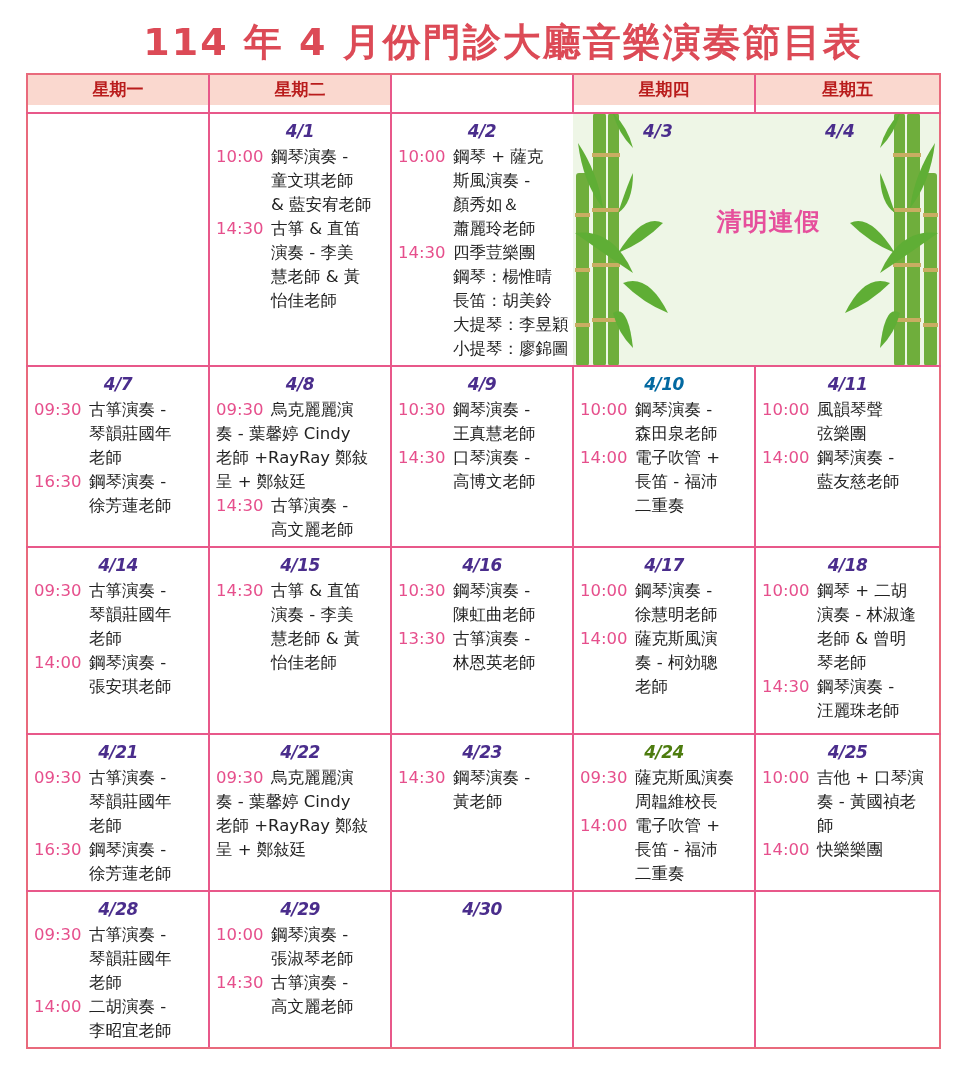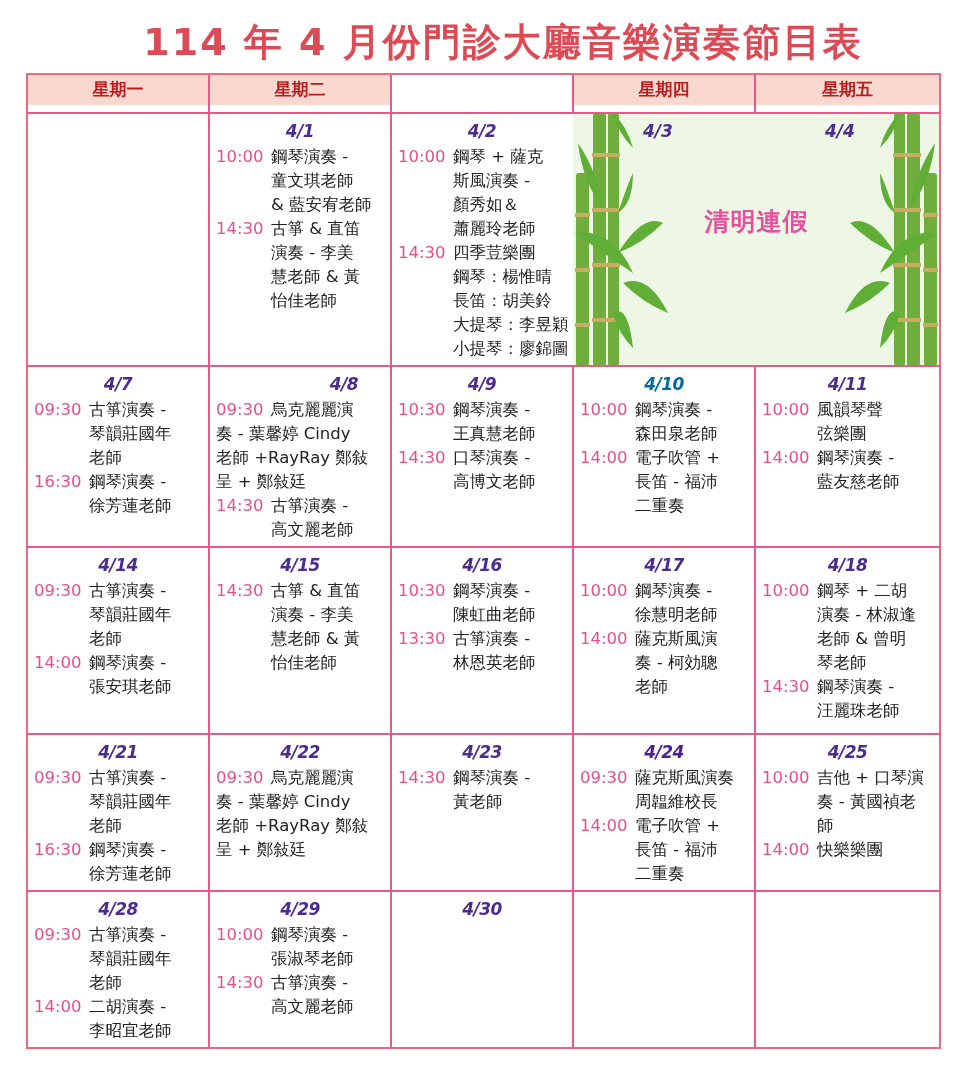--- a/index.html
+++ b/index.html
@@ -16,21 +16,21 @@
   .hline { position:absolute; height:2px; }
   .date { position:absolute; left:0; width:100%; text-align:center; top:8px;
           font-family:"DejaVu Sans",sans-serif; font-weight:bold; font-style:italic;
           font-size:17px; letter-spacing:-0.5px; }
   .events { position:absolute; left:7px; right:2px; top:32px; font-size:16.5px; line-height:24px; }
   .ev { position:relative; }
   .ln { white-space:nowrap; }
   .time { display:inline-block; width:55px; }
   .ln.hang { padding-left:55px; }
   .holiday { position:absolute; left:546px; top:39px; width:367px; height:253px; overflow:hidden; }
-  .holiday-text { position:absolute; left:0; width:100%; top:92px; text-align:center;
+  .holiday-text { position:absolute; left:12px; width:100%; top:92px; text-align:center;
                   font-size:25px; font-weight:bold; letter-spacing:1px; }
   .hdate { position:absolute; top:8px; font-weight:bold; font-style:italic; font-size:17px; }
 </style>
 </head>
 <body>
 
 <div class="title" style="color: rgb(220, 74, 86);">114 年 4 月份門診大廳音樂演奏節目表</div>
 
 <div class="table" id="table">
   <div class="holiday" id="holiday" style="background: rgb(238, 246, 230);">
@@ -138,21 +138,21 @@
           <div class="ln hang"><span>琴韻莊國年</span></div>
           <div class="ln hang"><span>老師</span></div>
         </div>
         <div class="ev">
           <div class="ln"><span class="time" style="color: rgb(230, 79, 140);">16:30</span><span>鋼琴演奏 -</span></div>
           <div class="ln hang"><span>徐芳蓮老師</span></div>
         </div>
       </div>
     </div>
     <div class="cell" style="left: 182px; top: 292px; width: 182px; height: 181px;">
-      <div class="date" style="color: rgb(74, 45, 140); margin-left: 44px;">4/8</div>
+      <div class="date" style="color: rgb(74, 45, 140);">4/8</div>
       <div class="events">
         <div class="ev">
           <div class="ln"><span class="time" style="color: rgb(230, 79, 140);">09:30</span><span>烏克麗麗演</span></div>
           <div class="ln"><span>奏 - 葉馨婷 Cindy</span></div>
           <div class="ln"><span>老師 +RayRay 鄭敍</span></div>
           <div class="ln"><span>呈 + 鄭敍廷</span></div>
         </div>
         <div class="ev">
           <div class="ln"><span class="time" style="color: rgb(230, 79, 140);">14:30</span><span>古箏演奏 -</span></div>
           <div class="ln hang"><span>高文麗老師</span></div>
@@ -294,21 +294,21 @@
     <div class="cell" style="left: 364px; top: 660px; width: 182px; height: 157px;">
       <div class="date" style="color: rgb(74, 45, 140);">4/23</div>
       <div class="events">
         <div class="ev">
           <div class="ln"><span class="time" style="color: rgb(230, 79, 140);">14:30</span><span>鋼琴演奏 -</span></div>
           <div class="ln hang"><span>黃老師</span></div>
         </div>
       </div>
     </div>
     <div class="cell" style="left: 546px; top: 660px; width: 182px; height: 157px;">
-      <div class="date" style="color: #4c1d95;">4/24</div>
+      <div class="date" style="color: #4d7c0f;">4/24</div>
       <div class="events">
         <div class="ev">
           <div class="ln"><span class="time" style="color: rgb(230, 79, 140);">09:30</span><span>薩克斯風演奏</span></div>
           <div class="ln hang"><span>周韞維校長</span></div>
         </div>
         <div class="ev">
           <div class="ln"><span class="time" style="color: rgb(230, 79, 140);">14:00</span><span>電子吹管 +</span></div>
           <div class="ln hang"><span>長笛 - 福沛</span></div>
           <div class="ln hang"><span>二重奏</span></div>
         </div>

